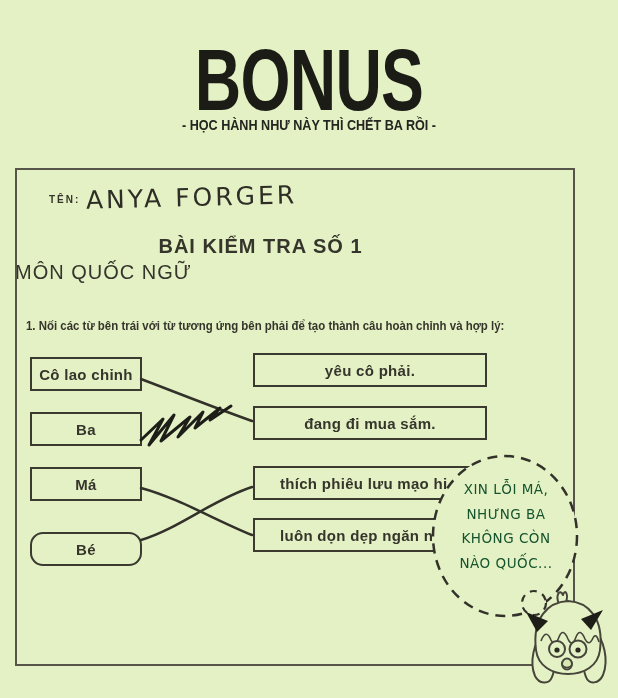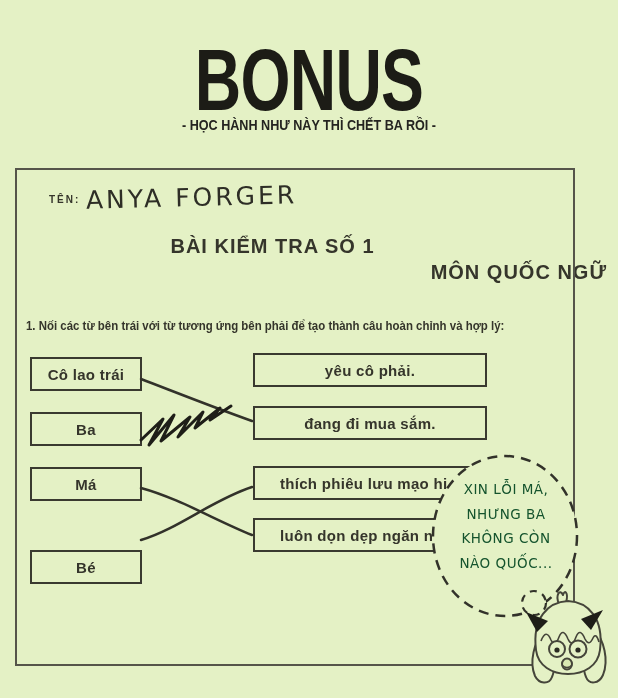--- a/index.html
+++ b/index.html
@@ -10,22 +10,22 @@
   #bonus-title{left:0;top:36px;width:618px;text-align:center;font-size:88px;line-height:1;
                font-weight:bold;letter-spacing:-1px;transform:scaleX(0.73);transform-origin:center top;
                color:#1c1c16;}
   #bonus-subtitle{left:0;top:117px;width:618px;text-align:center;font-size:14px;font-weight:bold;
                   transform:scaleX(0.9);transform-origin:center top;color:#242420;}
   
   #paper{left:15px;top:168px;width:556px;height:494px;border:2px solid #55554a;z-index:1;}
   #name-label{left:30px;top:194px;font-size:10px;font-weight:bold;letter-spacing:2px;margin-left:19px;}
   #name-value{left:86px;top:183px;font-size:25px;letter-spacing:3px;
               font-family:"DejaVu Sans",sans-serif;transform:rotate(-1.5deg);color:#2e2e26;}
-  #test-title-1{left:15px;top:235px;width:491px;text-align:center;font-size:20px;font-weight:bold;letter-spacing:1px;padding-left:12px;}
-  #test-title-2{left:15px;top:261px;width:560px;text-align:right;font-size:20px;font-weight:bold;letter-spacing:1px;margin-left:32px;}
+  #test-title-1{left:15px;top:235px;width:491px;text-align:center;font-size:20px;font-weight:bold;letter-spacing:1px;}
+  #test-title-2{left:15px;top:261px;width:560px;text-align:left;font-size:20px;font-weight:normal;letter-spacing:1px;}
   #question{left:26px;top:318px;width:620px;font-size:13px;font-weight:bold;white-space:nowrap;
             transform:scaleX(0.88);transform-origin:left top;}
   
   .mbox{border:2px solid #3a3a30;display:flex;align-items:center;justify-content:center;
         font-size:15px;font-weight:bold;letter-spacing:0.3px;z-index:2;background:transparent;}
   .mbox.left-align{justify-content:flex-start;padding-left:25px;}
   .lbox{left:30px;width:108px;height:30px;}
   .rbox{left:253px;width:230px;height:30px;}
   
   #lineart{left:0;top:0;z-index:5;pointer-events:none;}
@@ -45,24 +45,24 @@
   <div class="abs" id="paper"></div>
 
   <div class="abs" id="name-label">TÊN:</div>
   <div class="abs" id="name-value">ANYA FORGER</div>
 
   <div class="abs" id="test-title-1">BÀI KIỂM TRA SỐ 1</div>
   <div class="abs" id="test-title-2">MÔN QUỐC NGỮ</div>
 
   <div class="abs" id="question">1. Nối các từ bên trái với từ tương ứng bên phải để tạo thành câu hoàn chỉnh và hợp lý:</div>
 
-  <div class="abs mbox lbox" style="top:357px;">Cô lao trái</div>
+  <div class="abs mbox lbox" style="top:357px;">Cô lao chỉnh</div>
   <div class="abs mbox lbox" style="top:412px;">Ba</div>
   <div class="abs mbox lbox" style="top:467px;">Má</div>
-  <div class="abs mbox lbox" style="top:550px;">Bé</div>
+  <div class="abs mbox lbox" style="top:532px;border-radius:13px;">Bé</div>
 
   <div class="abs mbox rbox" style="top:353px;">yêu cô phải.</div>
   <div class="abs mbox rbox" style="top:406px;">đang đi mua sắm.</div>
   <div class="abs mbox rbox left-align" style="top:466px;">thích phiêu lưu mạo hi</div>
   <div class="abs mbox rbox left-align" style="top:518px;">luôn dọn dẹp ngăn n</div>
 
   <svg class="abs" id="lineart" width="618" height="698" viewBox="0 0 618 698">
 
     <path d="M141,379 C175,392 210,406 252,421" fill="none" stroke="#32322a" stroke-width="2.5" stroke-linecap="round"></path>
     <path d="M141,488 C178,498 215,520 252,535" fill="none" stroke="#32322a" stroke-width="2.5" stroke-linecap="round"></path>

